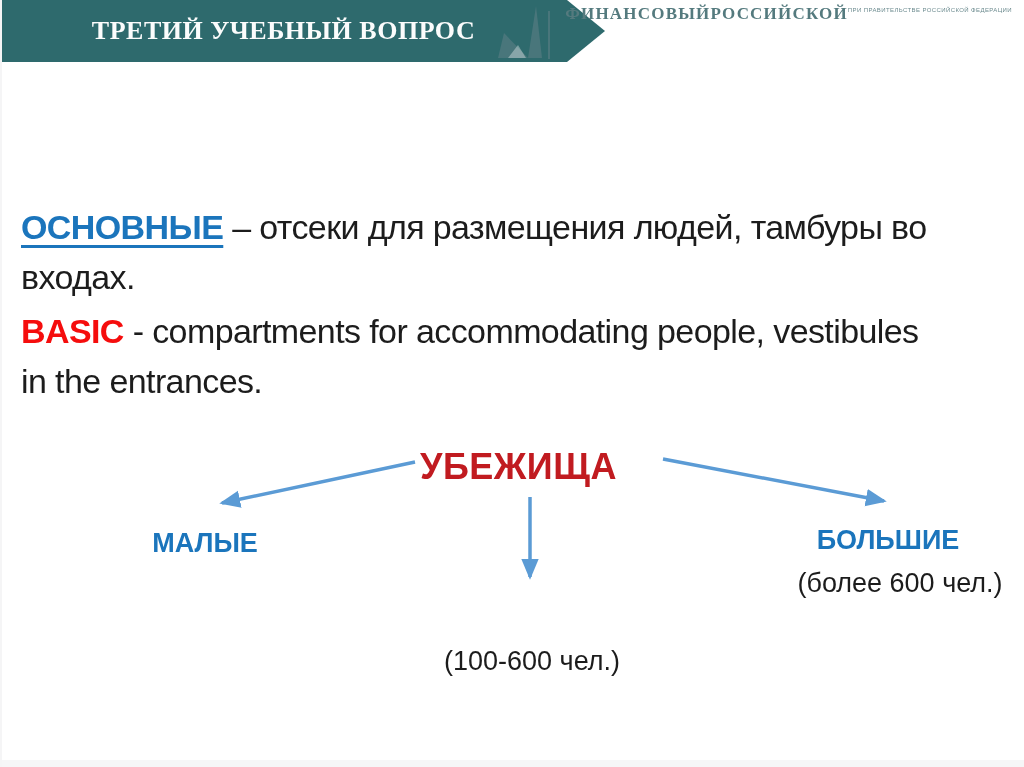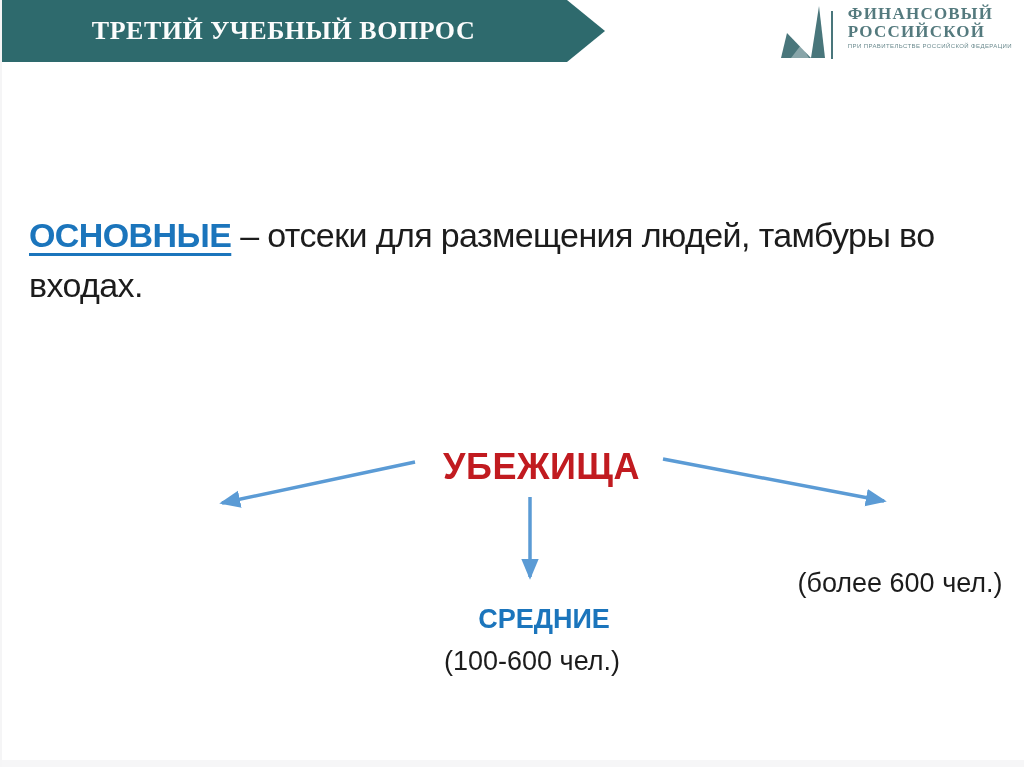--- a/index.html
+++ b/index.html
@@ -39,21 +39,21 @@
     padding-right: 40px;
     white-space: nowrap;
   }
 
   
   .logo {
     position: absolute; top: 5px; right: 12px;
     display: flex; align-items: flex-start;
   }
   .logo-mark { margin-right: 7px; }
-  .logo-text { display: flex; flex-direction: column; }
+  .logo-text { display: flex; }
   .logo-name {
     font-family: "Liberation Serif", serif;
     font-weight: bold;
     font-size: 17px;
     line-height: 18px;
     letter-spacing: 1.2px;
     color: var(--logo-teal, #547a7e);
     white-space: nowrap;
   }
   .logo-tagline {
@@ -66,34 +66,34 @@
 
   
   .definition {
     position: absolute; left: 15px; top: 198px;
     width: 1002px;
     font-size: 34px;
     line-height: 50px;
     letter-spacing: -0.6px;
     color: var(--text-dark, #1c1c1c);
   }
-  .definition p { margin: 12px; white-space: pre-wrap; }
+  .definition p { margin: 4px; white-space: pre-wrap; }
   .term-ru {
     color: var(--accent-blue, #1b75bc);
     font-weight: bold;
     text-decoration: underline;
     text-decoration-thickness: 3px;
     text-underline-offset: 6px;
   }
   .term-en { color: var(--basic-red, #f50d0d); font-weight: bold; }
 
   
   .root-label {
     position: absolute; left: 418px; top: 446px; width: 220px;
-    text-align: right;
+    text-align: left;
     font-size: 36px; font-weight: bold;
     color: var(--root-red, #c11b20);
     letter-spacing: 0.5px;
   }
   .arrows {
     position: absolute; left: 0; top: 0;
     width: 1024px; height: 767px;
     pointer-events: none;
   }
   .node-label {
@@ -132,35 +132,38 @@
     <div class="logo-text">
       <span class="logo-name">ФИНАНСОВЫЙ</span>
       <span class="logo-name">РОССИЙСКОЙ</span>
       <span class="logo-tagline">ПРИ ПРАВИТЕЛЬСТВЕ РОССИЙСКОЙ ФЕДЕРАЦИИ</span>
     </div>
   </div>
 
   <div class="definition">
     <p><span class="term-ru">ОСНОВНЫЕ</span><span> – отсеки для размещения людей, тамбуры во
 входах.</span></p>
+    <p><span class="term-en">BASIC</span><span> - compartments for accommodating people, vestibules
+in the entrances.</span></p>
   </div>
 
   <div class="root-label">УБЕЖИЩА</div>
 
   <svg class="arrows" viewBox="0 0 1024 767">
     <defs>
       <marker id="arrowhead" markerWidth="7" markerHeight="6" refX="5.2" refY="2.5" orient="auto">
         <path d="M0,0 L6,2.5 L0,5 Z" fill="var(--arrow-blue, #5b9bd5)"></path>
       </marker>
     </defs>
     <line x1="413" y1="462" x2="220" y2="503" stroke="var(--arrow-blue, #5b9bd5)" stroke-width="3.5" marker-end="url(#arrowhead)"></line>
     <line x1="528" y1="497" x2="528" y2="577" stroke="var(--arrow-blue, #5b9bd5)" stroke-width="3.5" marker-end="url(#arrowhead)"></line>
     <line x1="661" y1="459" x2="882" y2="501" stroke="var(--arrow-blue, #5b9bd5)" stroke-width="3.5" marker-end="url(#arrowhead)"></line>
   </svg>
 
+  <div class="node-label label-small">МАЛЫЕ</div>
 
-  <div class="node-label label-medium">СРЕДНИЕ</div>
   <div class="node-capacity capacity-medium">(100-600 чел.)</div>
 
+  <div class="node-label label-large">БОЛЬШИЕ</div>
   <div class="node-capacity capacity-large">(более 600 чел.)</div>
 
   <div class="bottom-strip"></div>
 </div>
 
 </body></html>

